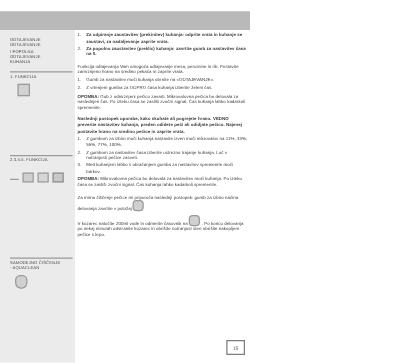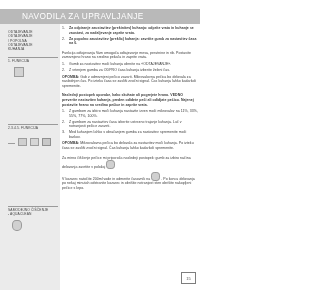--- a/index.html
+++ b/index.html
@@ -76,21 +76,20 @@
     background:#fff;display:flex;align-items:center;justify-content:center;
   }
   .pagenum-txt{font-size:4px;color:#555;}
 </style>
 </head>
 <body>
 
 <div class="page">
 
   <div class="header-band"></div>
-  <div class="header-title">NAVODILA ZA UPRAVLJANJE</div>
 
   <div class="sidebar">
 
     <div class="sb-block" style="top:6px;">
       <div class="sb-label">ODTAJEVANJE
 ODTAJEVANJE
 / POPOLNA
 ODTAJEVANJE
 KUHANJA</div>
     </div>

